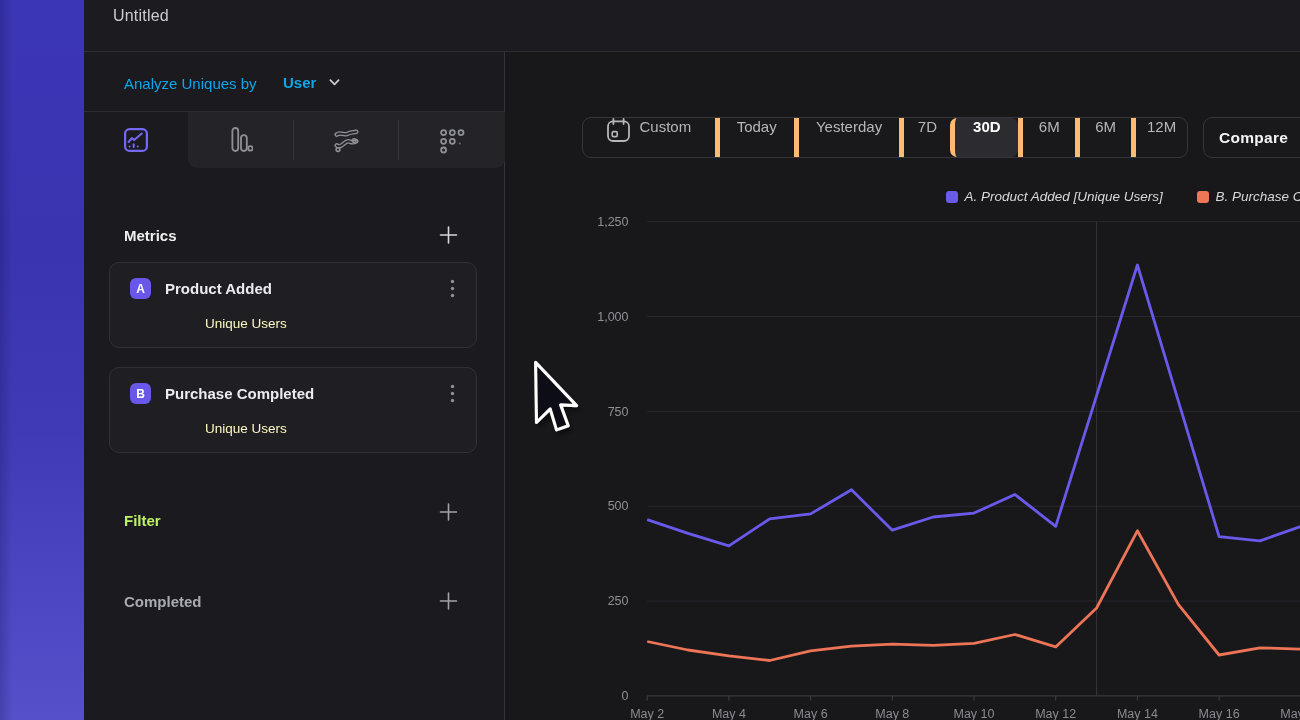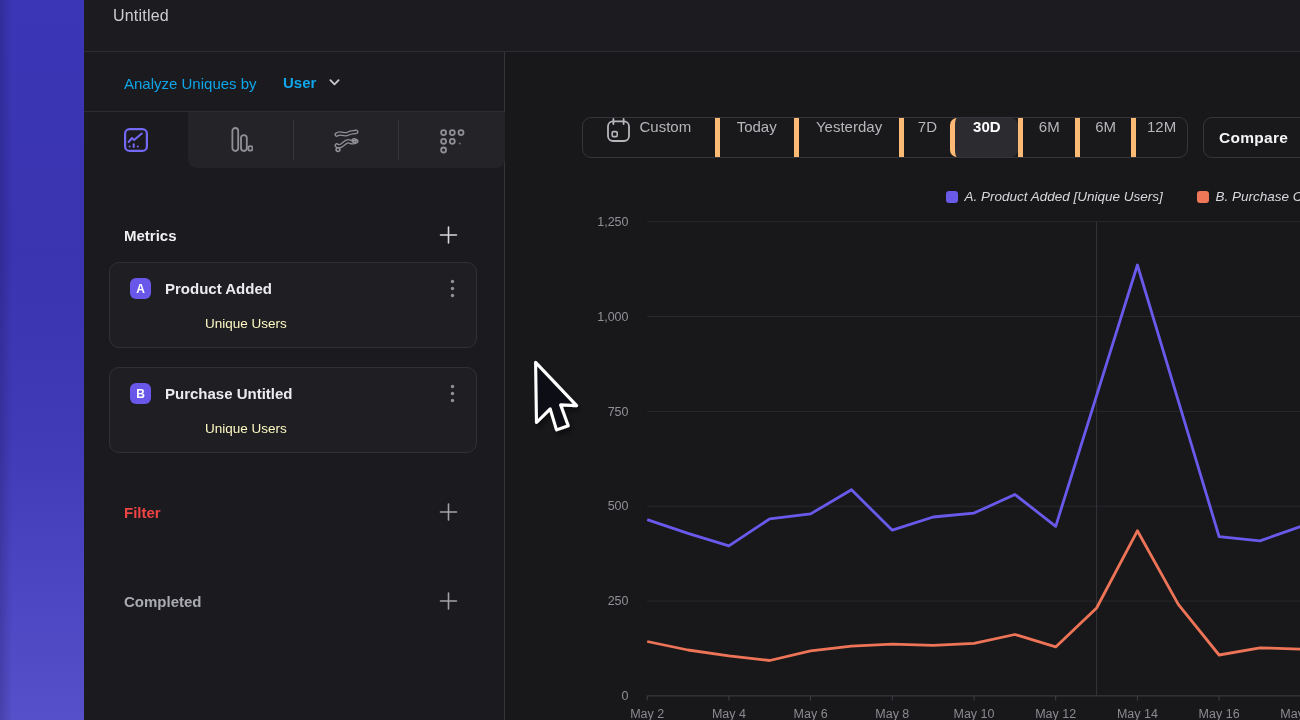--- a/index.html
+++ b/index.html
@@ -142,31 +142,31 @@
       <div class="ttl">Product Added</div>
       <div class="sub">Unique Users</div>
       <svg class="kebab" width="5" height="20" viewBox="0 0 5 20">
         <circle cx="2.5" cy="2.5" r="1.7" fill="#909096"></circle>
         <circle cx="2.5" cy="9.5" r="1.7" fill="#909096"></circle>
         <circle cx="2.5" cy="16.5" r="1.7" fill="#909096"></circle>
       </svg>
     </div>
     <div class="card" style="top:315px;">
       <div class="badge">B</div>
-      <div class="ttl">Purchase Untitled</div>
+      <div class="ttl">Purchase Completed</div>
       <div class="sub">Unique Users</div>
       <svg class="kebab" width="5" height="20" viewBox="0 0 5 20">
         <circle cx="2.5" cy="2.5" r="1.7" fill="#909096"></circle>
         <circle cx="2.5" cy="9.5" r="1.7" fill="#909096"></circle>
         <circle cx="2.5" cy="16.5" r="1.7" fill="#909096"></circle>
       </svg>
     </div>
 
     <div class="secrow" style="top:448px;">
-      <span class="t" style="color:#ef4444;">Filter</span>
+      <span class="t" style="color:#bef264;margin-top:8px;">Filter</span>
       <svg class="plus" width="19" height="19" viewBox="0 0 19 19">
         <path d="M9.5 1.5 V17.5 M1.5 9.5 H17.5" stroke="#a2a2a8" stroke-width="1.6" stroke-linecap="round"></path>
       </svg>
     </div>
     <div class="secrow" style="top:537px;">
       <span class="t" style="color:#aaaab2;">Completed</span>
       <svg class="plus" width="19" height="19" viewBox="0 0 19 19">
         <path d="M9.5 1.5 V17.5 M1.5 9.5 H17.5" stroke="#a2a2a8" stroke-width="1.6" stroke-linecap="round"></path>
       </svg>
     </div>

